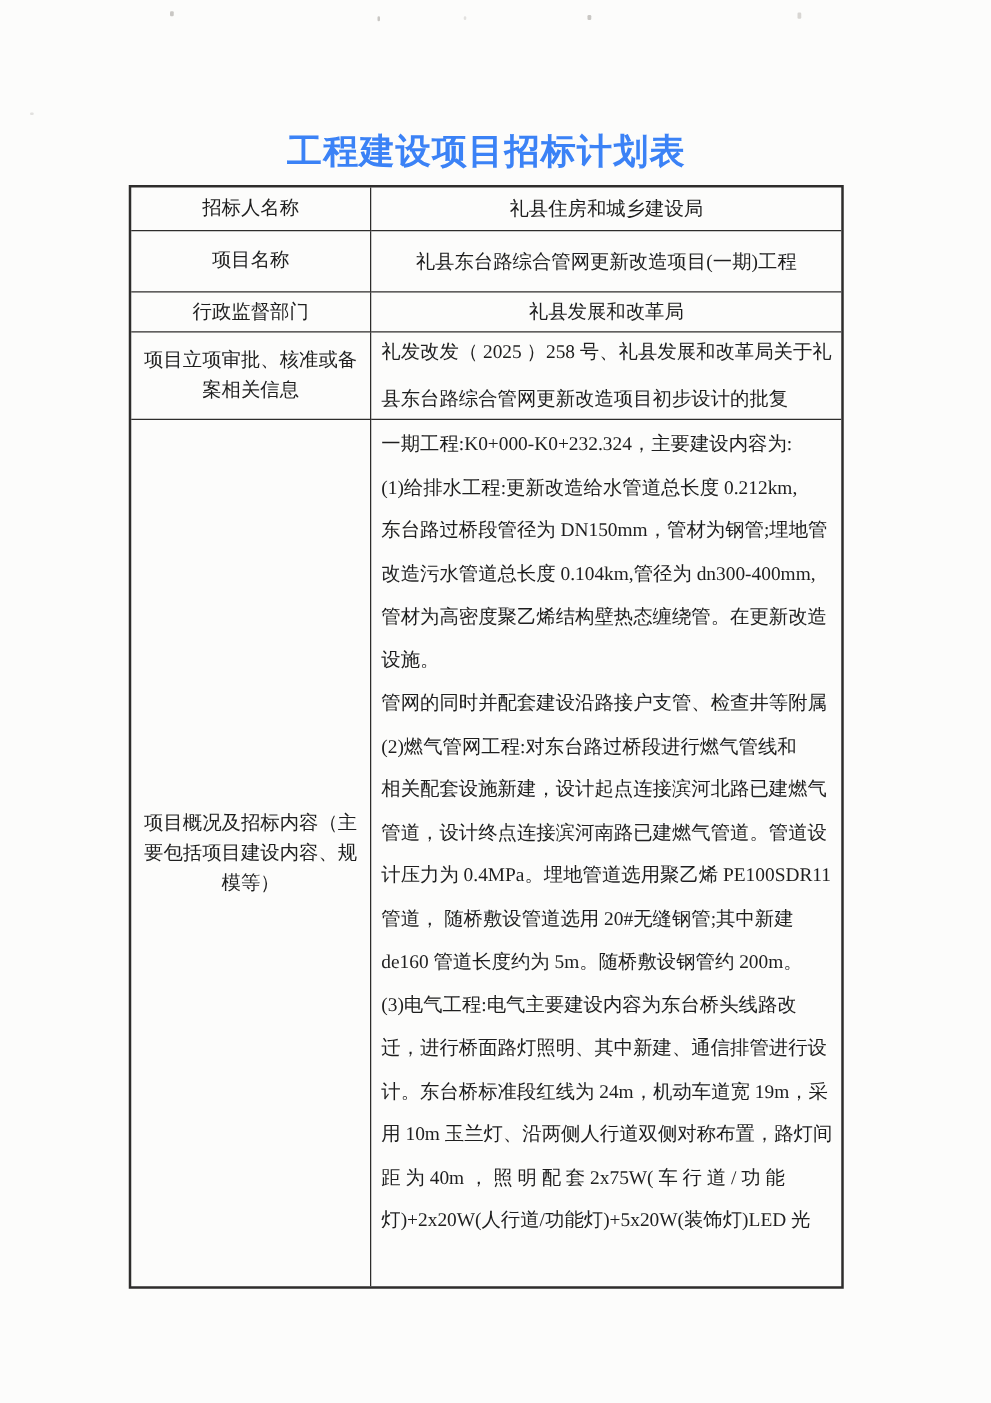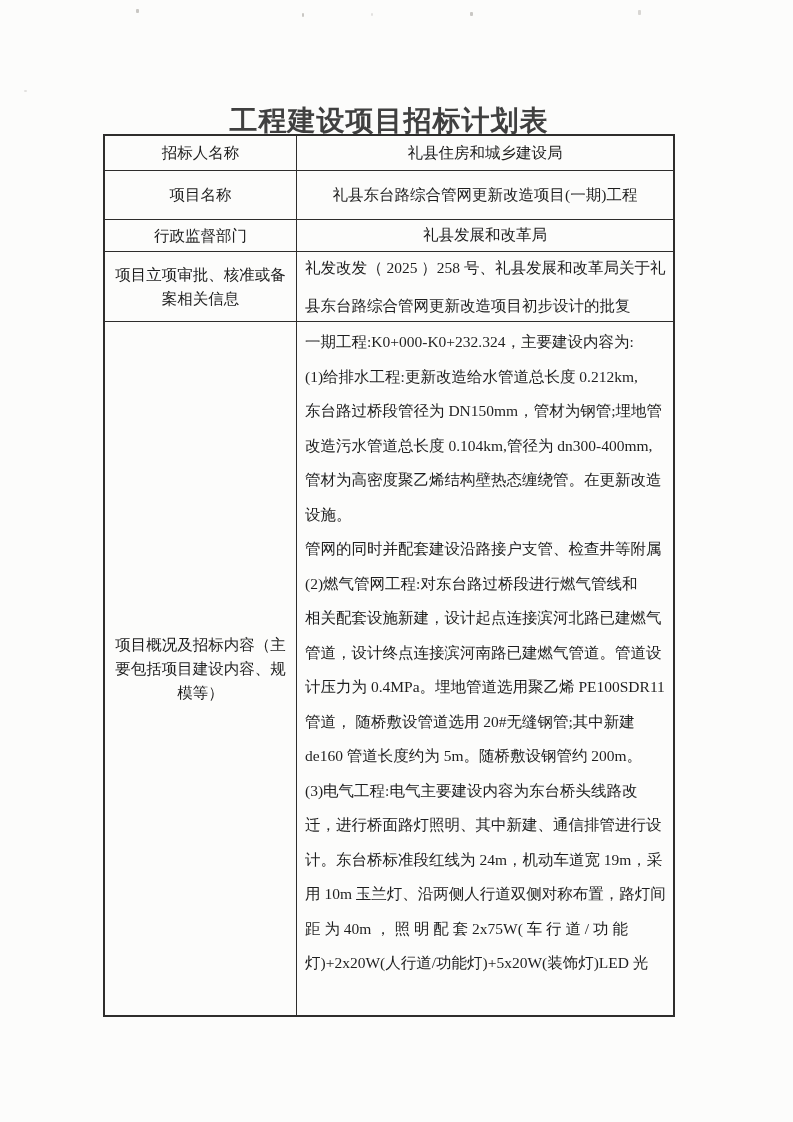--- a/index.html
+++ b/index.html
@@ -28,26 +28,26 @@
   .title {
     position: absolute;
     left: 103px;
     top: 102px;
     width: 572px;
     margin: 0;
     text-align: center;
     font-size: 28px;
     font-weight: 700;
     letter-spacing: 1px;
-    color: #404040;
+    color: #3b82f6;
   }
   .doc-table {
     position: absolute;
     left: 103px;
-    top: 134px;
+    top: 148px;
     width: 572px;
     border: 2px solid #2e2d2c;
     display: grid;
     grid-template-columns: 192px 1fr;
     grid-template-rows: 35px 49px 32px 70px 693px;
     box-sizing: border-box;
     background: transparent;
   }
   .cell {
     box-sizing: border-box;

